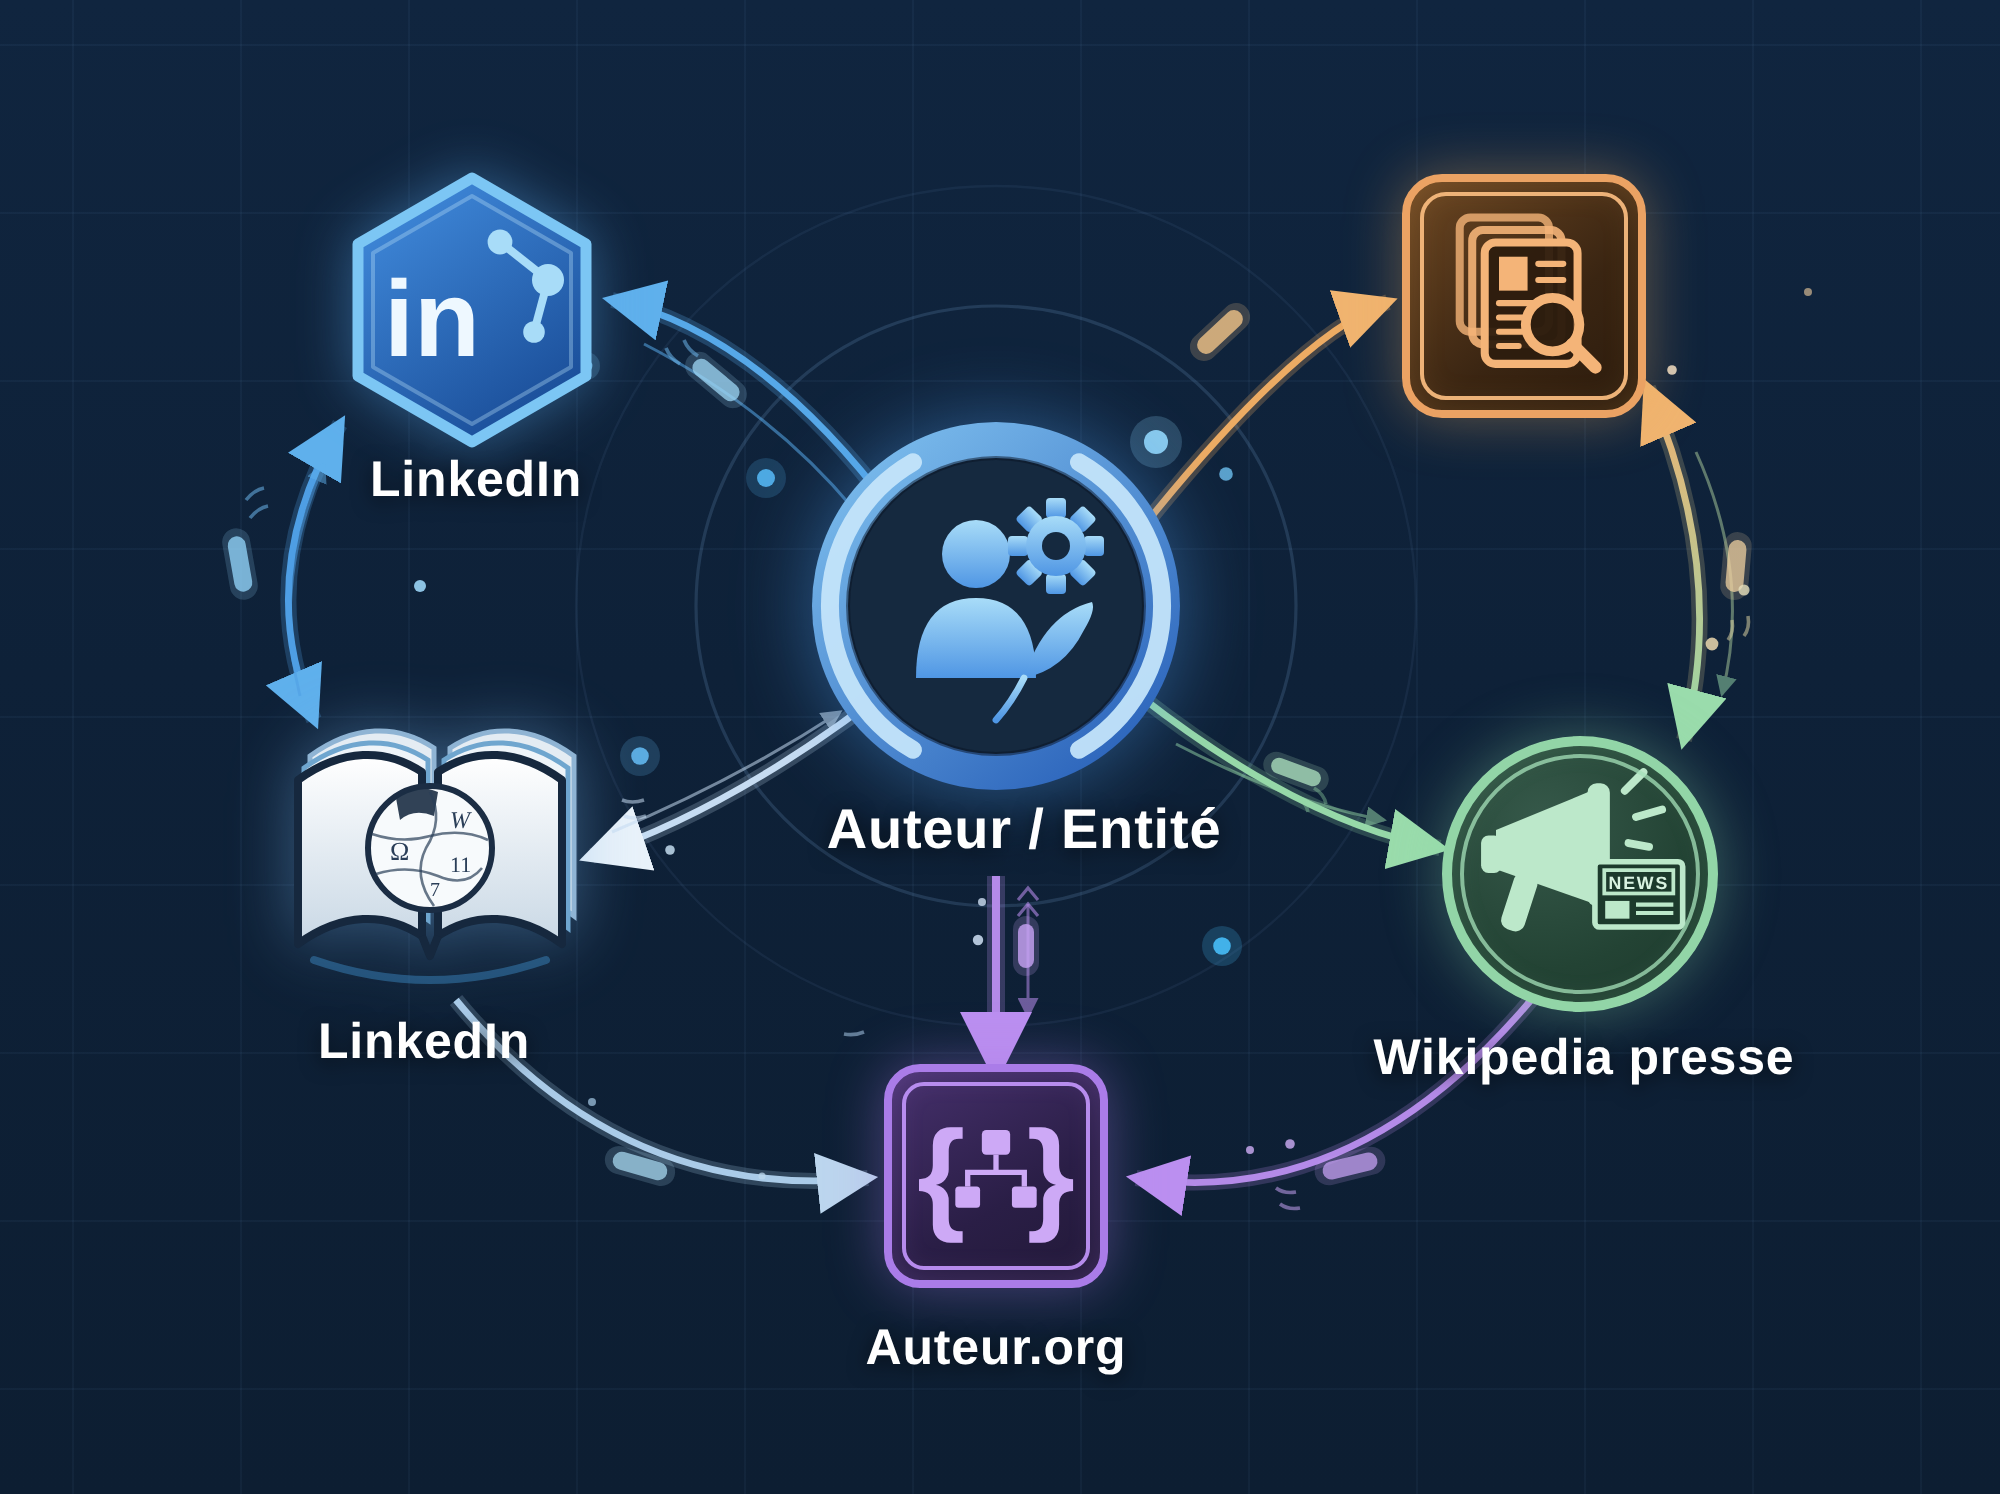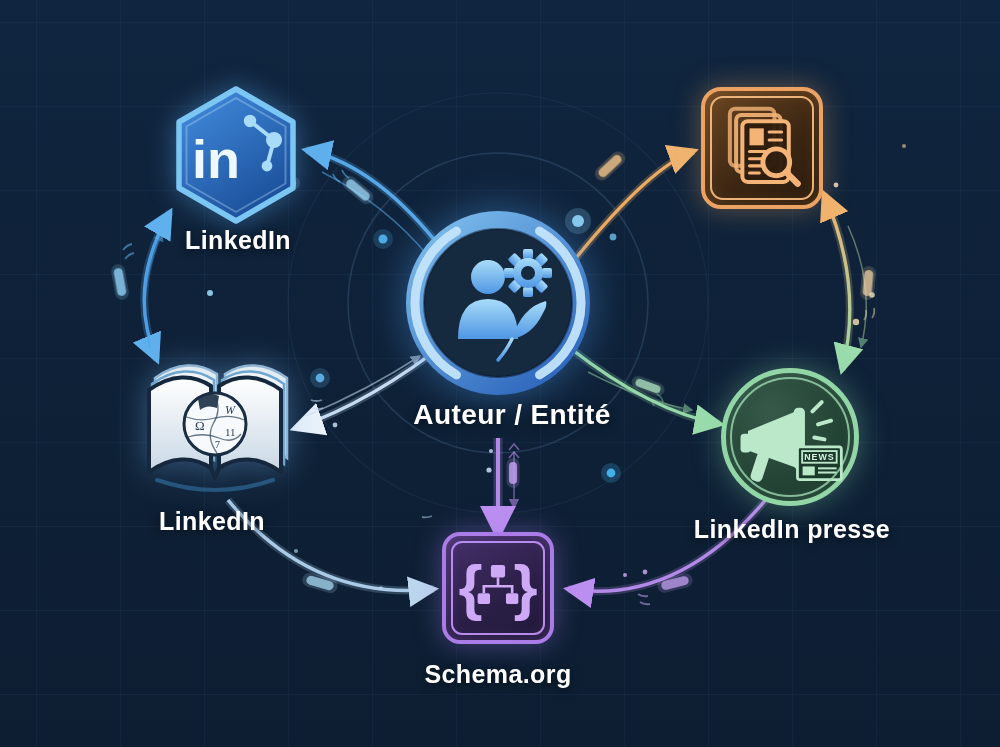--- a/index.html
+++ b/index.html
@@ -36,21 +36,21 @@
     background:linear-gradient(150deg,#46306c 0%,#2a1e46 60%,#221938 100%);
     box-shadow:0 0 28px rgba(170,120,230,.40),inset 0 0 16px rgba(180,130,240,.20);
     position:relative;display:flex;align-items:center;justify-content:center;
   }
   .schema-inner{position:absolute;inset:5px;border:2.5px solid rgba(190,145,245,.95);border-radius:11px;}
   
   .press-circle{
     width:128px;height:128px;border-radius:50%;border:5px solid #92d5a7;
     background:radial-gradient(circle at 35% 30%,#36594a 0%,#234334 60%,#1d382c 100%);
     box-shadow:0 0 30px rgba(140,215,165,.38),inset 0 0 14px rgba(150,220,175,.15);
-    position:relative;display:flex;align-items:flex-end;justify-content:center;
+    position:relative;display:flex;align-items:flex-start;justify-content:center;
   }
   .press-inner{position:absolute;inset:4px;border:2px solid rgba(165,225,185,.75);border-radius:50%;}
   svg{display:block;}
   .glow-blue{filter:drop-shadow(0 0 14px rgba(90,170,240,.45));}
   .glow-wiki{filter:drop-shadow(0 0 16px rgba(120,180,235,.40));}
   .glow-center{filter:drop-shadow(0 0 20px rgba(80,160,240,.45));}
 </style>
 </head>
 <body>
 
@@ -371,32 +371,32 @@
           <rect x="0" y="0" width="47" height="35" rx="2.5" fill="#1c3a2c" stroke="#bce8ca" stroke-width="3"></rect>
           <rect x="5" y="4.5" width="37" height="12.5" fill="none" stroke="#bce8ca" stroke-width="2"></rect>
           <text x="23.5" y="14.5" text-anchor="middle" font-family="Liberation Sans, sans-serif" font-weight="bold" font-size="9.5" letter-spacing="1" fill="#d9f3e1">NEWS</text>
           <rect x="5.5" y="21" width="13" height="9.5" fill="#bce8ca"></rect>
           <line x1="22" y1="23" x2="42" y2="23" stroke="#bce8ca" stroke-width="2.2"></line>
           <line x1="22" y1="27.5" x2="42" y2="27.5" stroke="#bce8ca" stroke-width="2.2"></line>
         </g>
       </svg>
     </div>
   </div>
-  <div class="node-label" style="left:792px;top:515px;">LinkedIn presse</div>
+  <div class="node-label" style="left:792px;top:515px;">Wikipedia presse</div>
 
   <div class="node" style="left:498px;top:588px;">
     <div class="schema-box">
       <div class="schema-inner"></div>
       <svg width="92" height="92" viewBox="-52 -52 104 104">
         <text x="-31" y="23" text-anchor="middle" font-family="Liberation Sans, sans-serif" font-weight="bold" font-size="70" fill="#cda9f6">{</text>
         <text x="31" y="23" text-anchor="middle" font-family="Liberation Sans, sans-serif" font-weight="bold" font-size="70" fill="#cda9f6">}</text>
         <g fill="#cda9f6" stroke="#cda9f6">
           <rect x="-8" y="-26" width="16" height="14" rx="2.5" stroke="none"></rect>
           <line x1="0" y1="-12" x2="0" y2="-2" stroke-width="3" fill="none"></line>
           <path d="M -16 6 V -2 H 16 V 6" fill="none" stroke-width="3"></path>
           <rect x="-23" y="6" width="14" height="12" rx="2" stroke="none"></rect>
           <rect x="9" y="6" width="14" height="12" rx="2" stroke="none"></rect>
         </g>
       </svg>
     </div>
   </div>
-  <div class="node-label" style="left:498px;top:660px;">Schema.org</div>
+  <div class="node-label" style="left:498px;top:660px;">Auteur.org</div>
 </div>
 
 </body></html>

